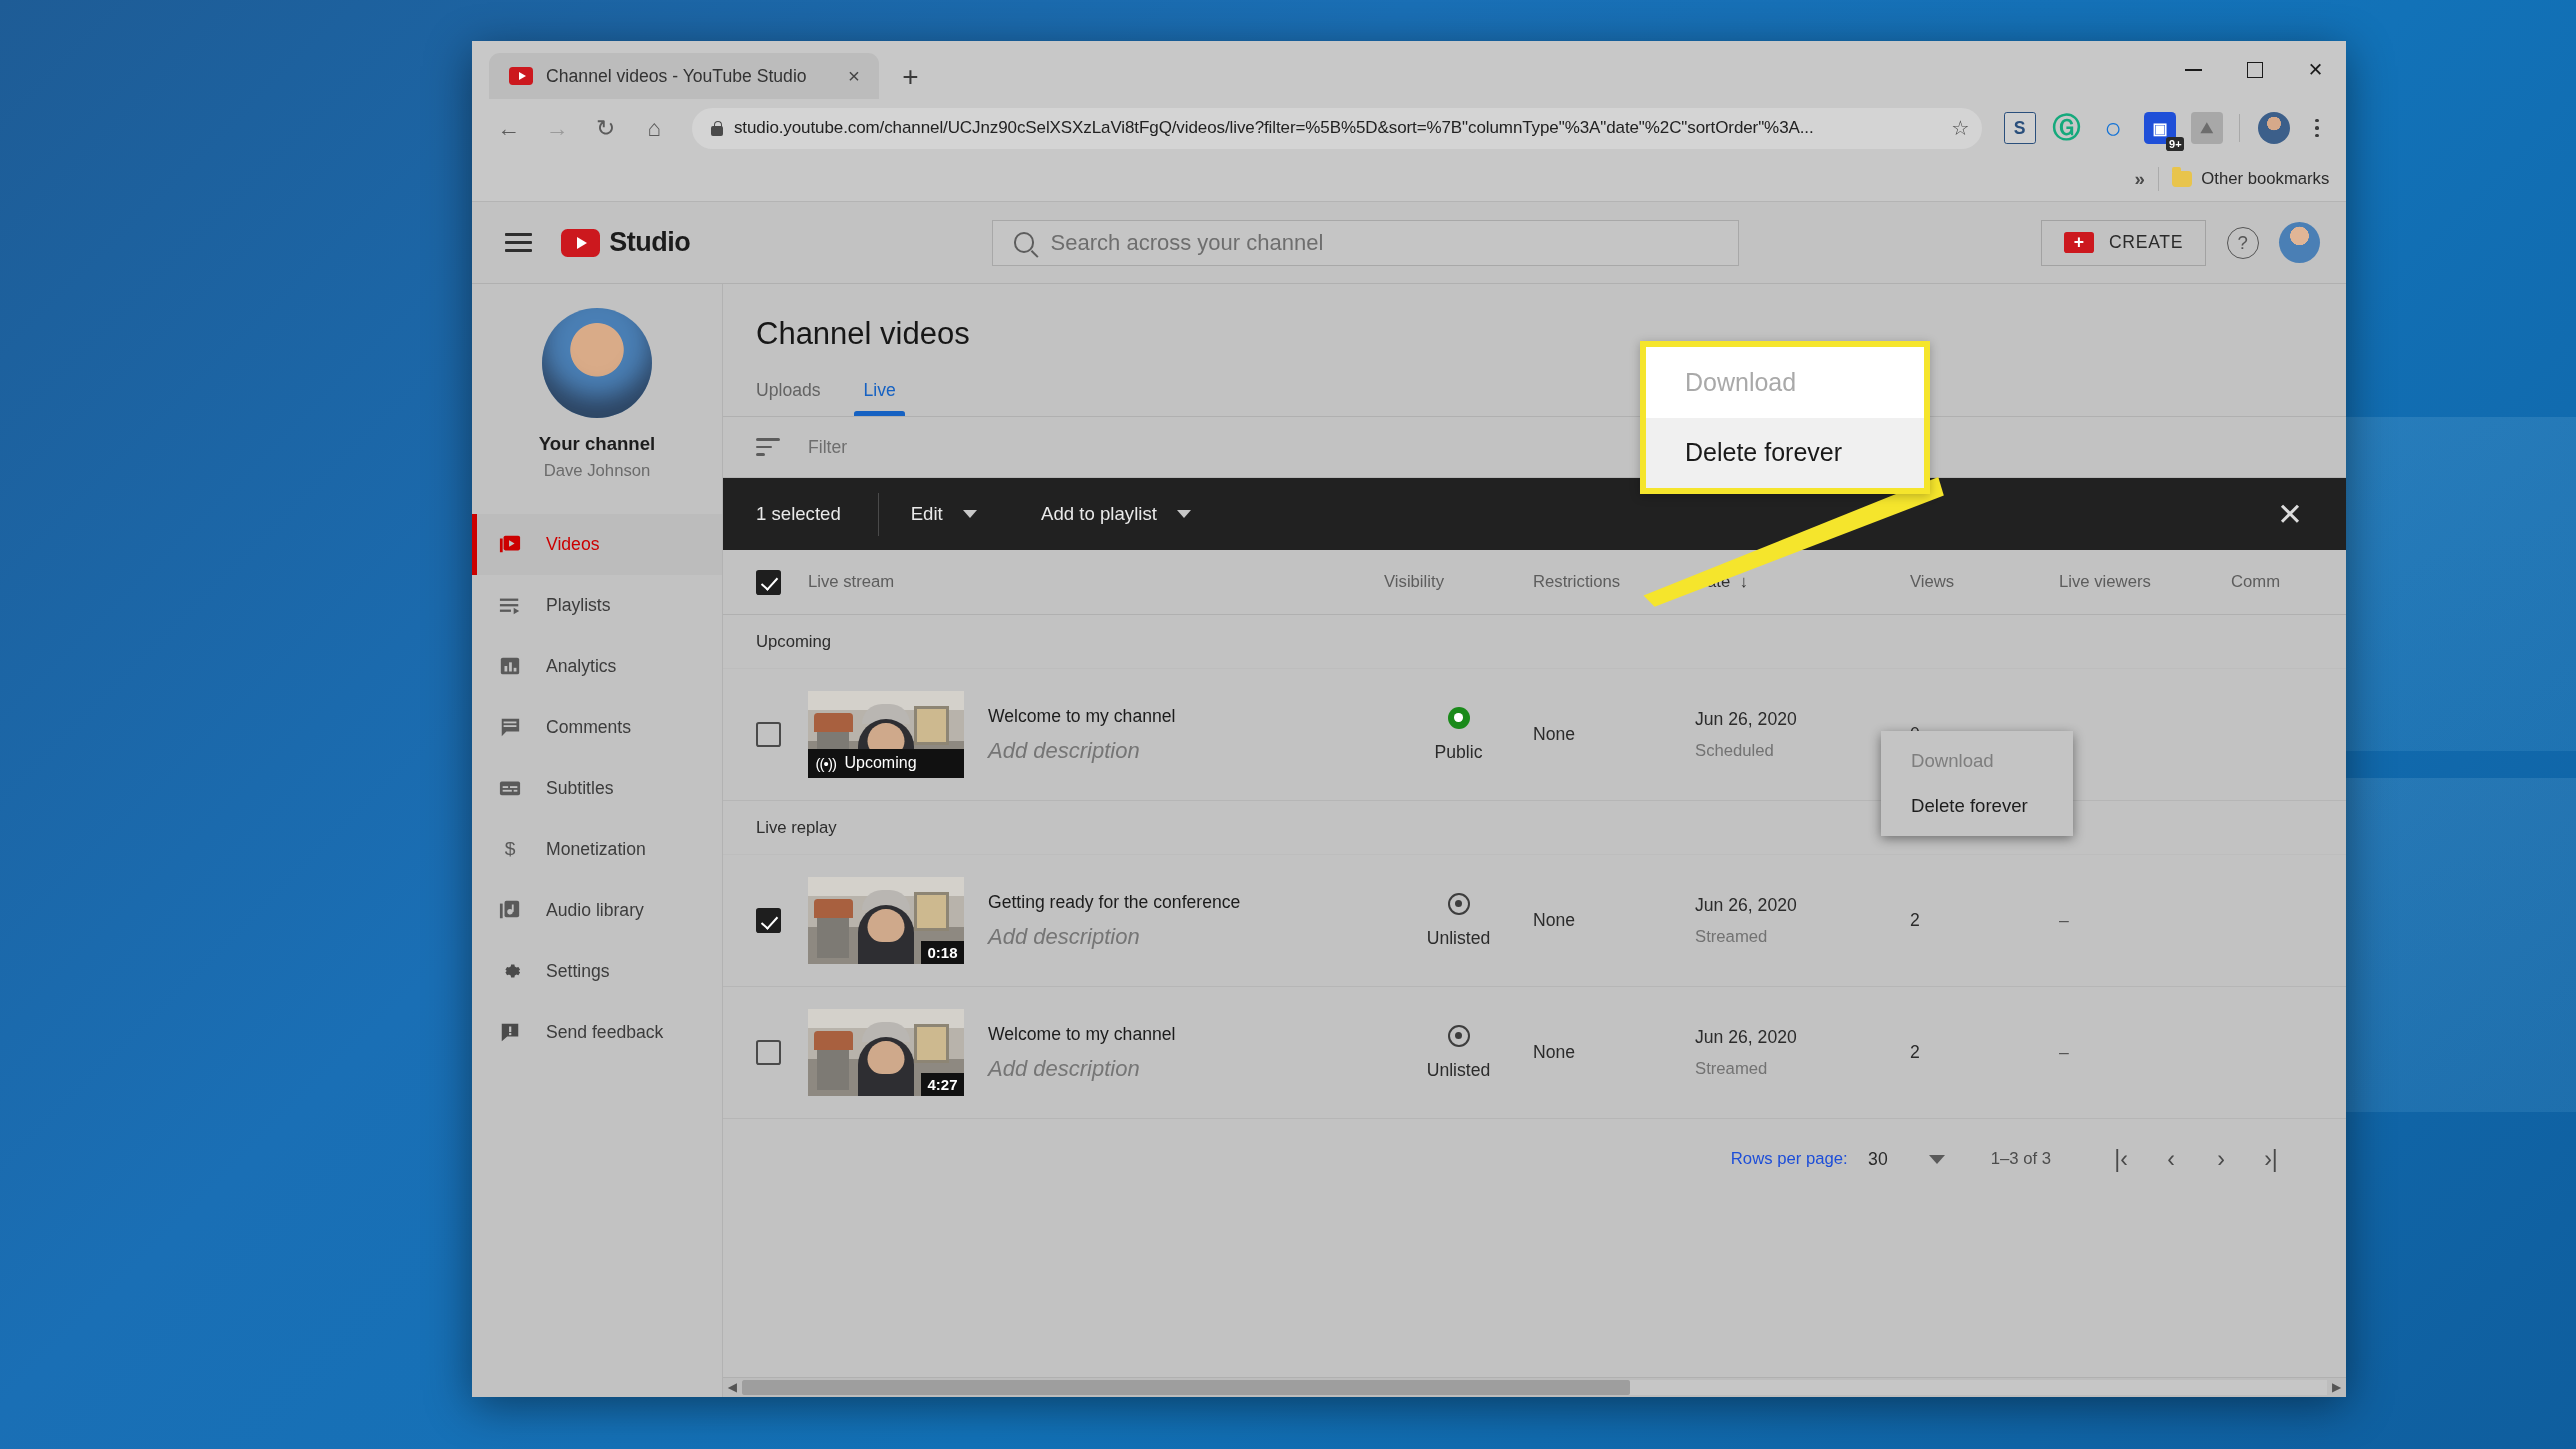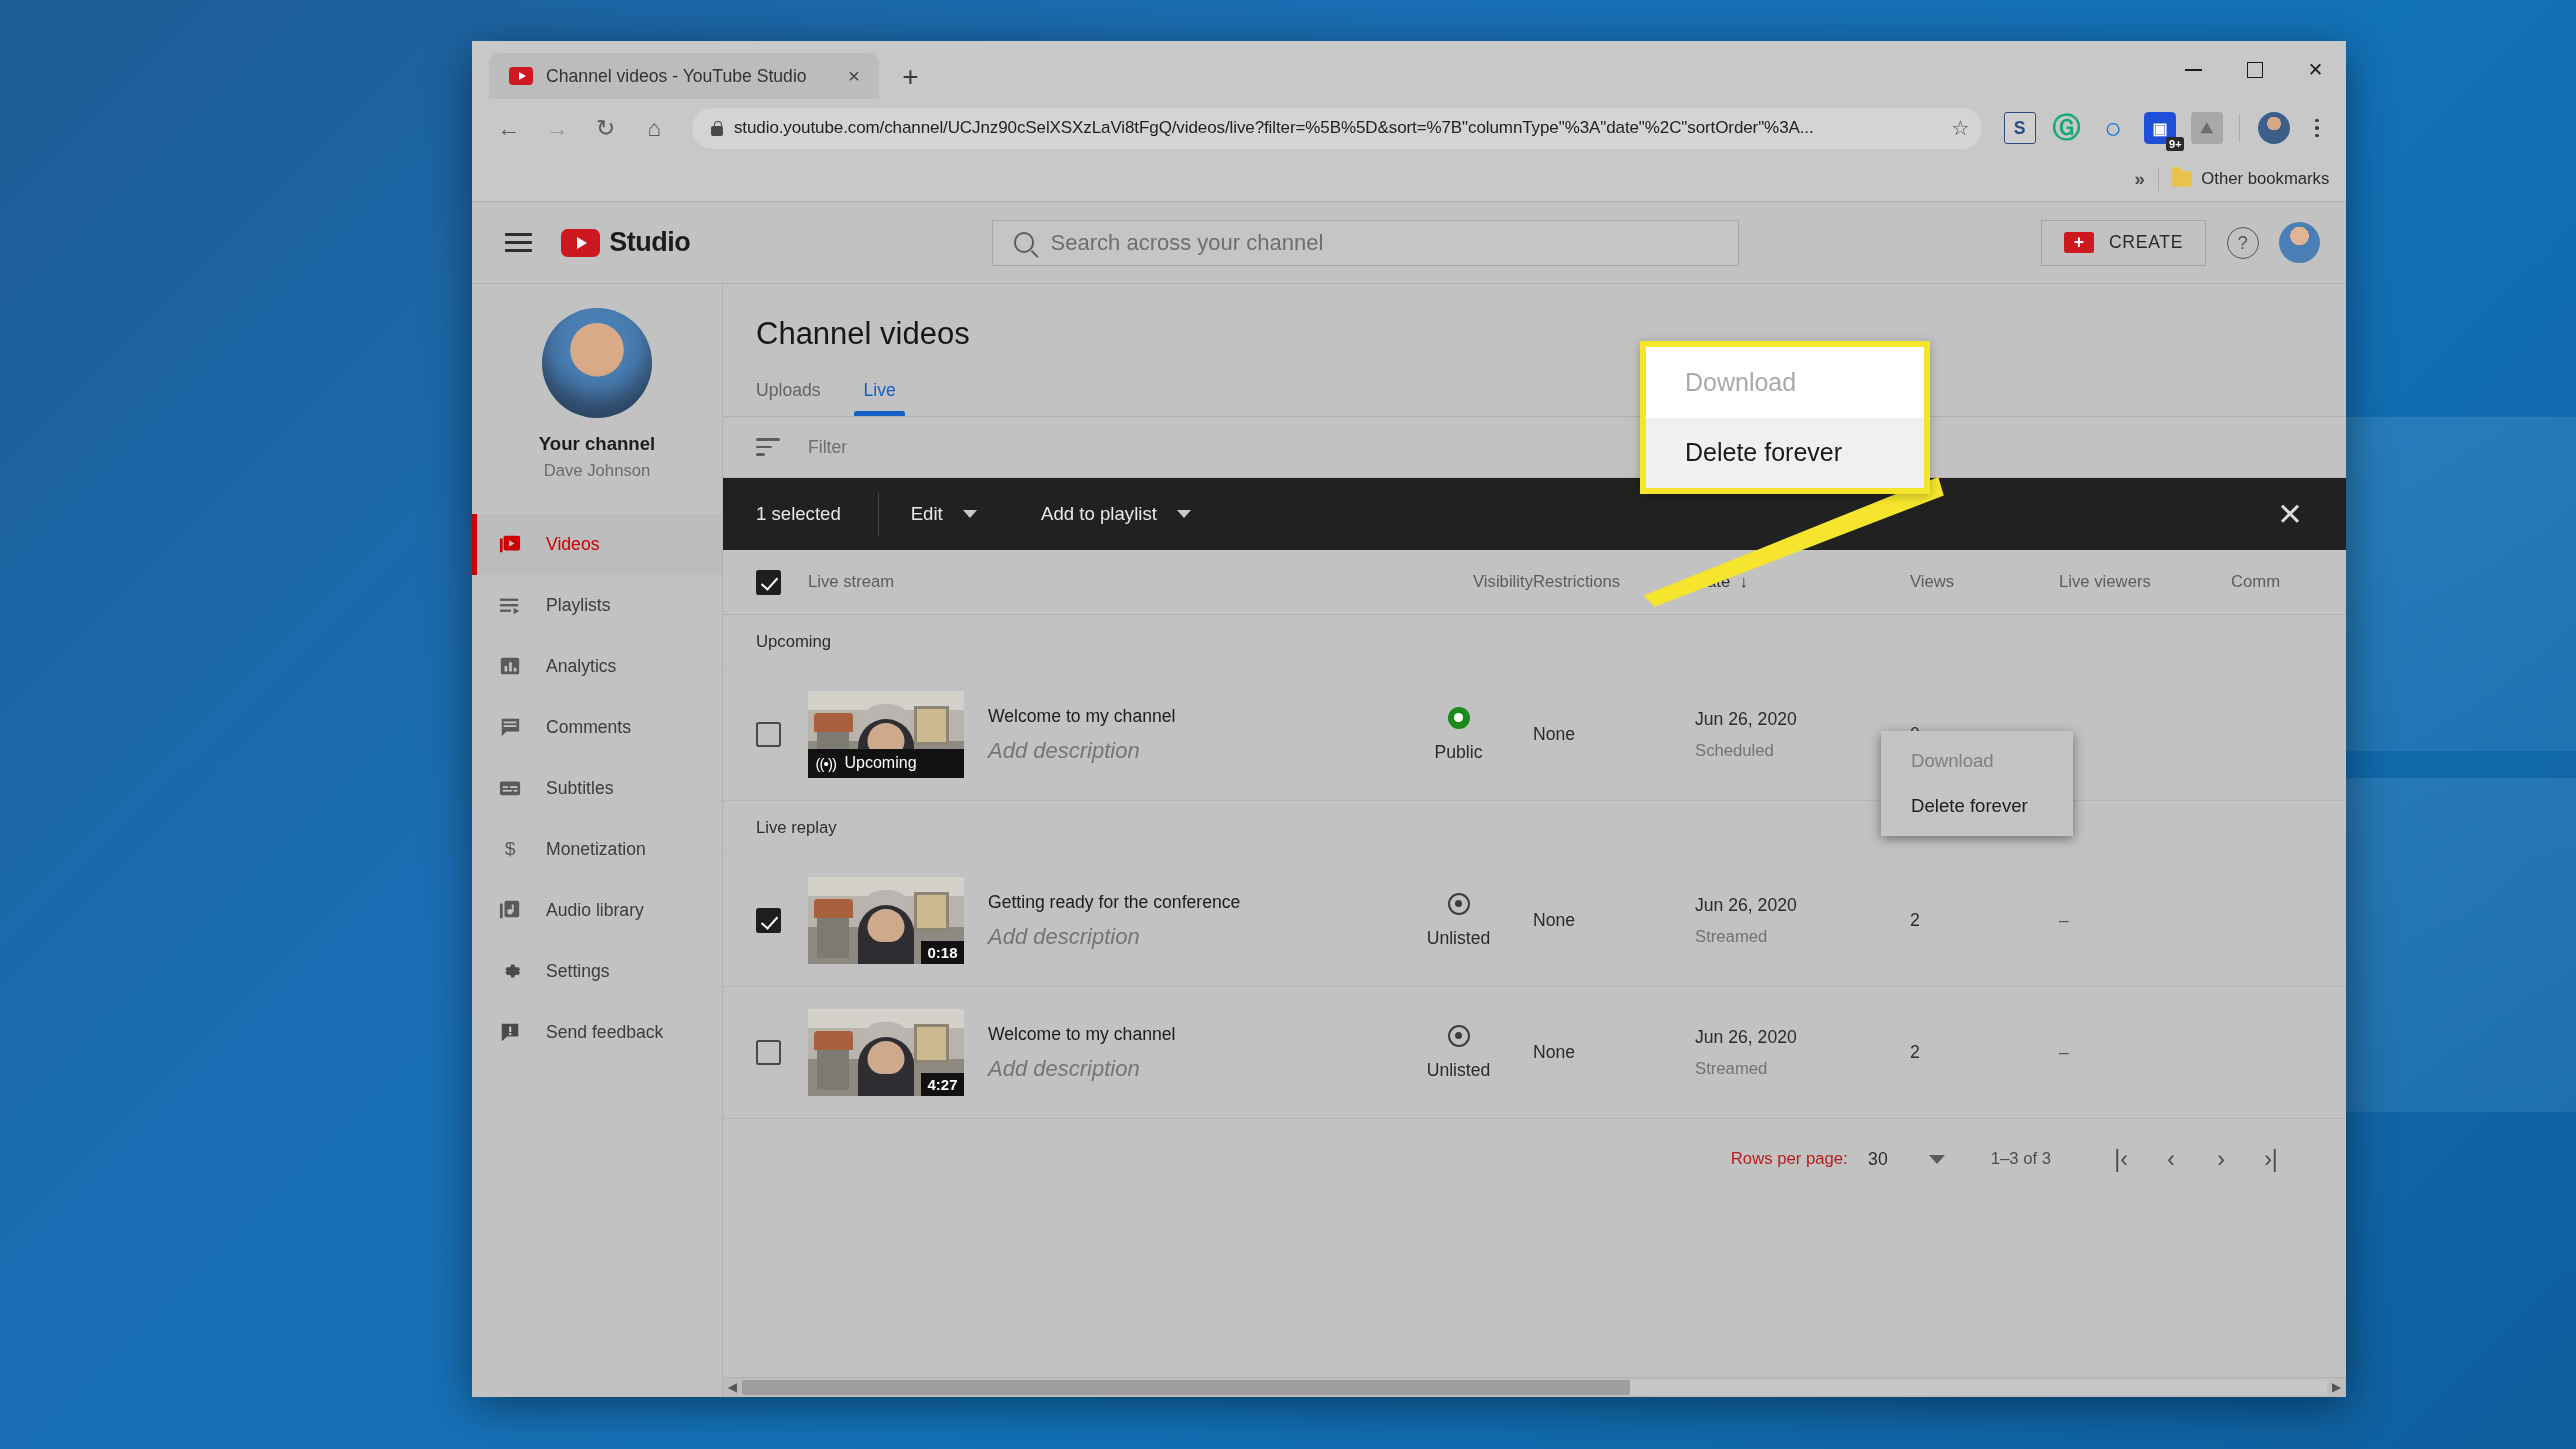--- a/index.html
+++ b/index.html
@@ -225,21 +225,21 @@
   .menu-item.disabled { color:#7e7e7e; cursor:default;}
 
   
   .table { flex:1; display:flex; flex-direction:column; min-height:0; overflow:hidden; }
   .thead {
     height: 65px; display:flex; align-items:center; border-bottom:0.9px solid #b0b0b0;
     font-size:16.7px; color:#5d5d5d; padding-left: 33px;
   }
   .col-check { width: 52px; flex:none; display:flex; align-items:center;}
   .col-title { width: 576px; flex:none;}
-  .col-vis { width: 149px; flex:none;text-align:right;}
+  .col-vis { width: 149px; flex:none;}
   .col-restr { width: 162px; flex:none;}
   .col-date { width: 215px; flex:none;}
   .col-views { width: 149px; flex:none;}
   .col-lviewers { width: 172px; flex:none;}
   .col-comm { width: 139px; flex:none;}
   .sort-arrow { margin-left: 9.3px; color:#2d2d2d;}
   .thead .col-date { color:#2d2d2d; }
 
   .group-head { height: 54px; display:flex; align-items:center; padding-left: 33px; font-size:16.7px; color:#2d2d2d; border-bottom:0.9px solid #bdbdbd;}
 
@@ -288,21 +288,21 @@
   .eye.public { background:#1a8a1a; }
   .eye.public::after { content:""; width:8.4px;height:8.4px;border-radius:50%;background:#fff;}
   .eye.unlisted { border: 2.8px solid #3d3d3d; }
   .eye.unlisted::after { content:""; width:7.4px;height:7.4px;border-radius:50%;background:#3d3d3d;}
   .cell { font-size:17.6px; color:#2b2b2b;}
   .cell .sub2 { font-size:16.7px; color:#727272; margin-top:11px;}
   .dash { font-size:17.6px; color:#555; }
 
   
   .pager { height: 80px; display:flex; align-items:center; justify-content:flex-end; gap:0; padding-right: 50px; }
-  .pg-label { font-size:16.7px; color:#b91c1c; margin-right: 20.4px;}
+  .pg-label { font-size:16.7px; color:#1d4ed8; margin-right: 20.4px;}
   .pg-val { font-size:17.6px; color:#2a2a2a; }
   .pg-caret { margin: 0 22px 0 41px; width:0;height:0;border-left:8.4px solid transparent;border-right:8.4px solid transparent;border-top:9.3px solid #5a5a5a; cursor:pointer;}
   .pg-range { font-size:16.7px; color:#4c4c4c; margin: 0 45px 0 24px;}
   .pg-btn { width: 50px; height:50px; display:flex; align-items:center; justify-content:center; font-size:23px; color:#4a4a4a; cursor:pointer;}
 
   
   .hscroll { height: 20.4px; background:#bdbdbd; display:flex; align-items:center; flex:none; border-top:0.9px solid #b0b0b0;}
   .hs-arrow { width: 18.6px; text-align:center; font-size: 12px; color:#555; cursor:pointer;}
   .hs-track { flex:1; height: 15px; background:#c6c6c6; position:relative;}
   .hs-thumb { position:absolute; left:0; top:0; height:15px; width:56%; background:#9e9e9e; border-radius:1.9px; cursor:pointer;}

